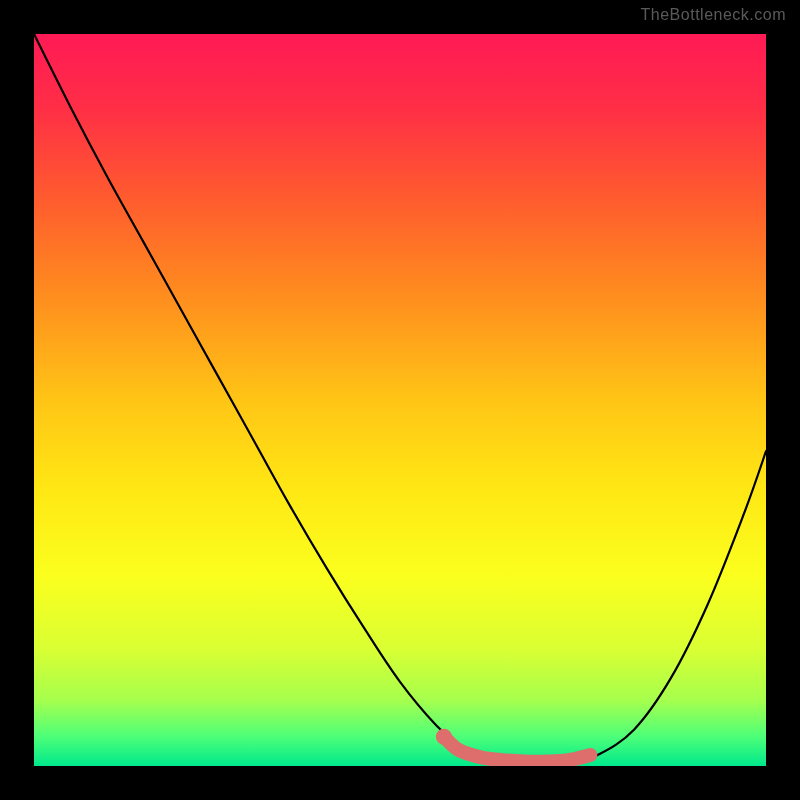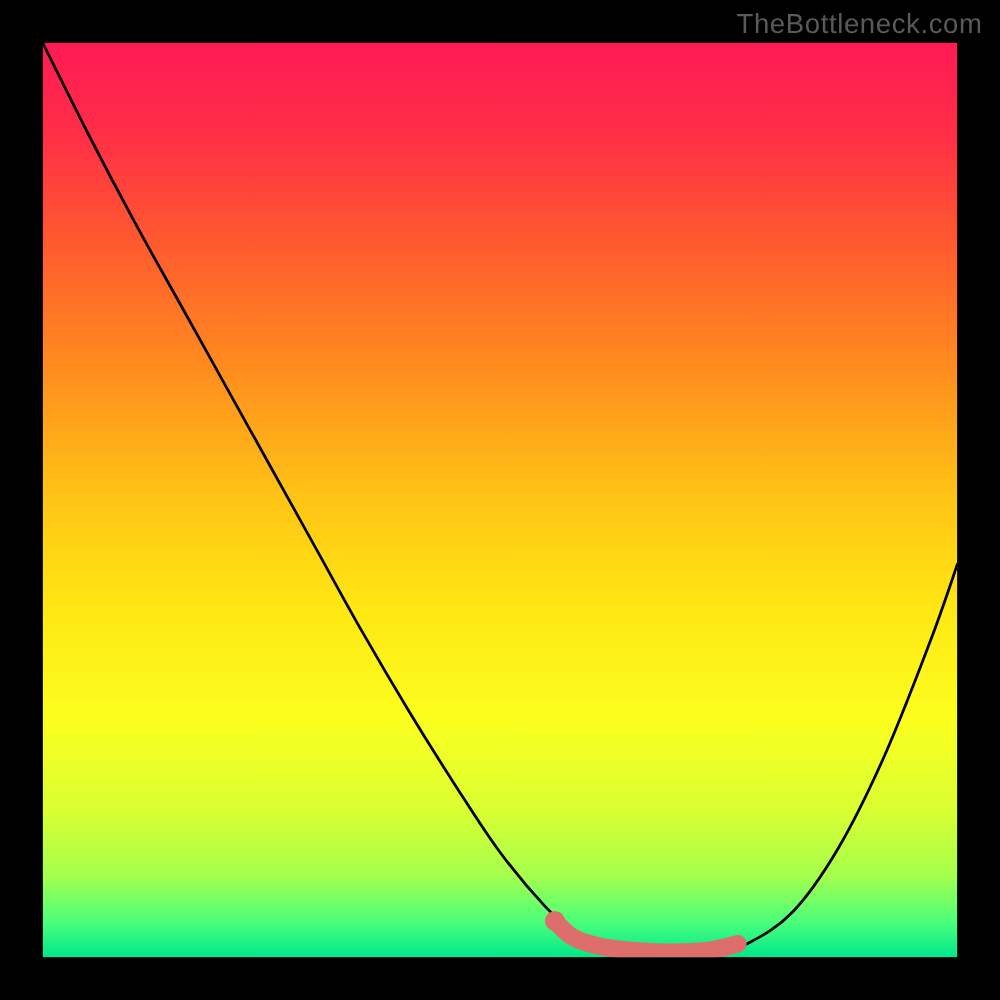--- a/index.html
+++ b/index.html
@@ -8,21 +8,21 @@
     position: relative;
     width: 800px;
     height: 800px;
     background: #000;
   }
   .watermark {
     position: absolute;
     top: 6px;
     right: 14px;
     font-family: Arial, Helvetica, sans-serif;
-    font-size: 22px;
+    font-size: 16px;
     color: #5a5a5a;
     letter-spacing: 0.5px;
     user-select: none;
   }
   .plot {
     position: absolute;
     left: 34px;
     top: 34px;
     width: 732px;
     height: 732px;

